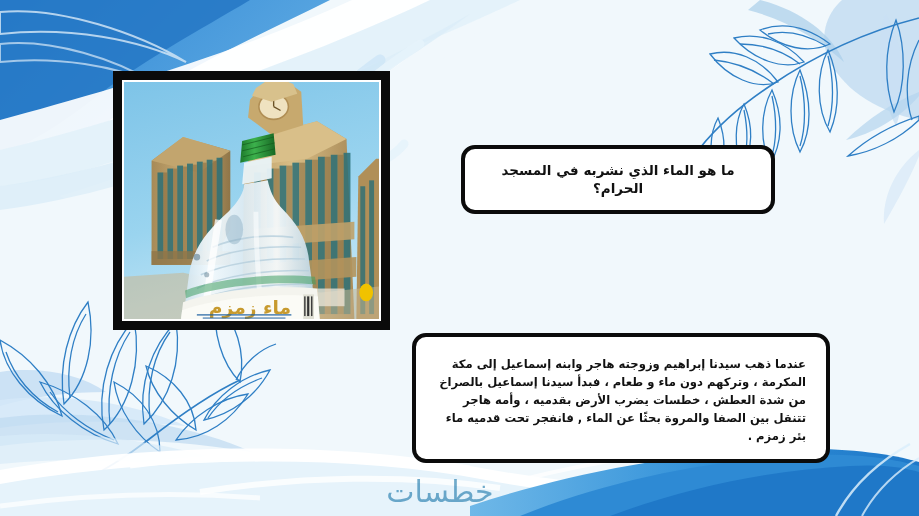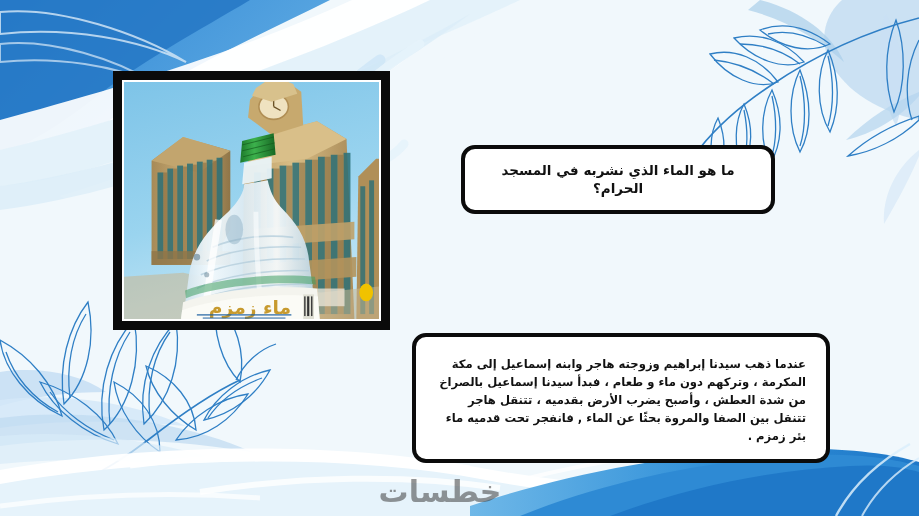--- a/index.html
+++ b/index.html
@@ -69,24 +69,24 @@
     padding:18px 20px 0 20px;
     text-align:right;
     width:100%;
     direction:rtl;
   }
 
   
   .watermark{
     position:absolute;left:355px;top:472px;width:170px;height:40px;
     direction:rtl;
-    color:#404040;
+    color:#0369a1;
     opacity:.55;
     font-size:30px;
-    font-weight:bold;
+    font-weight:normal;
     letter-spacing:1px;
     text-align:center;
     line-height:40px;
     pointer-events:none;
     user-select:none;
   }
 </style>
 </head>
 <body>
 
@@ -352,18 +352,18 @@
       </svg>
     </div>
   </div>
 
   <div class="qbox" id="q1">
     <div class="qtext">ما هو الماء الذي نشربه في المسجد الحرام؟</div>
   </div>
 
 
   <div class="qbox" id="para">
-    <div class="ptext">عندما ذهب سيدنا إبراهيم وزوجته هاجر وابنه إسماعيل إلى مكة المكرمة ، وتركهم دون ماء و طعام ، فبدأ سيدنا إسماعيل بالصراخ من شدة العطش ، وأصبح يضرب الأرض بقدميه ، تتنقل هاجر تتنقل بين الصفا والمروة بحثًا عن الماء , فانفجر تحت قدميه ماء بئر زمزم .</div>
+    <div class="ptext">عندما ذهب سيدنا إبراهيم وزوجته هاجر وابنه إسماعيل إلى مكة المكرمة ، وتركهم دون ماء و طعام ، فبدأ سيدنا إسماعيل بالصراخ من شدة العطش ، خطسات يضرب الأرض بقدميه ، وأمه هاجر تتنقل بين الصفا والمروة بحثًا عن الماء , فانفجر تحت قدميه ماء بئر زمزم .</div>
   </div>
 
   <div class="watermark">خطسات</div>
 
 </div>
 
 </body></html>

